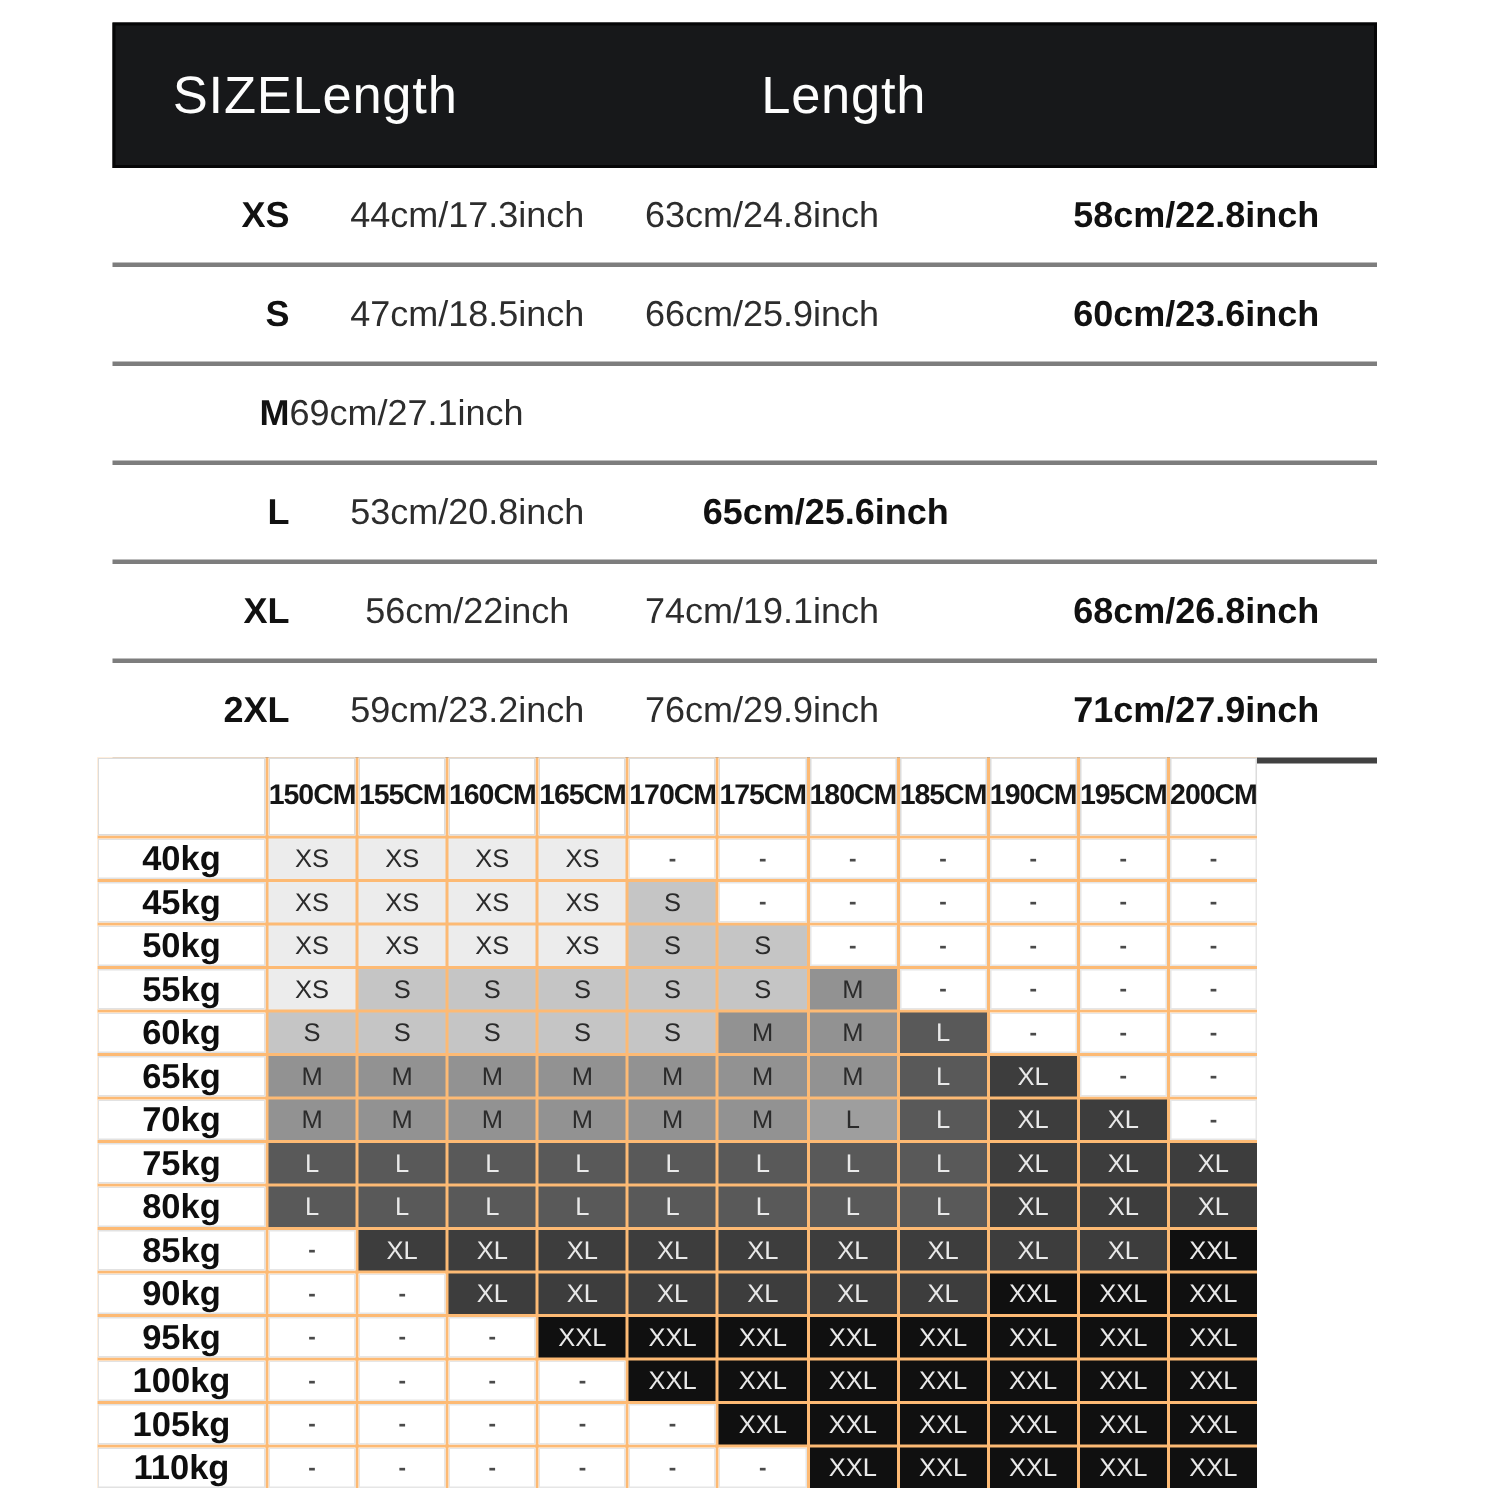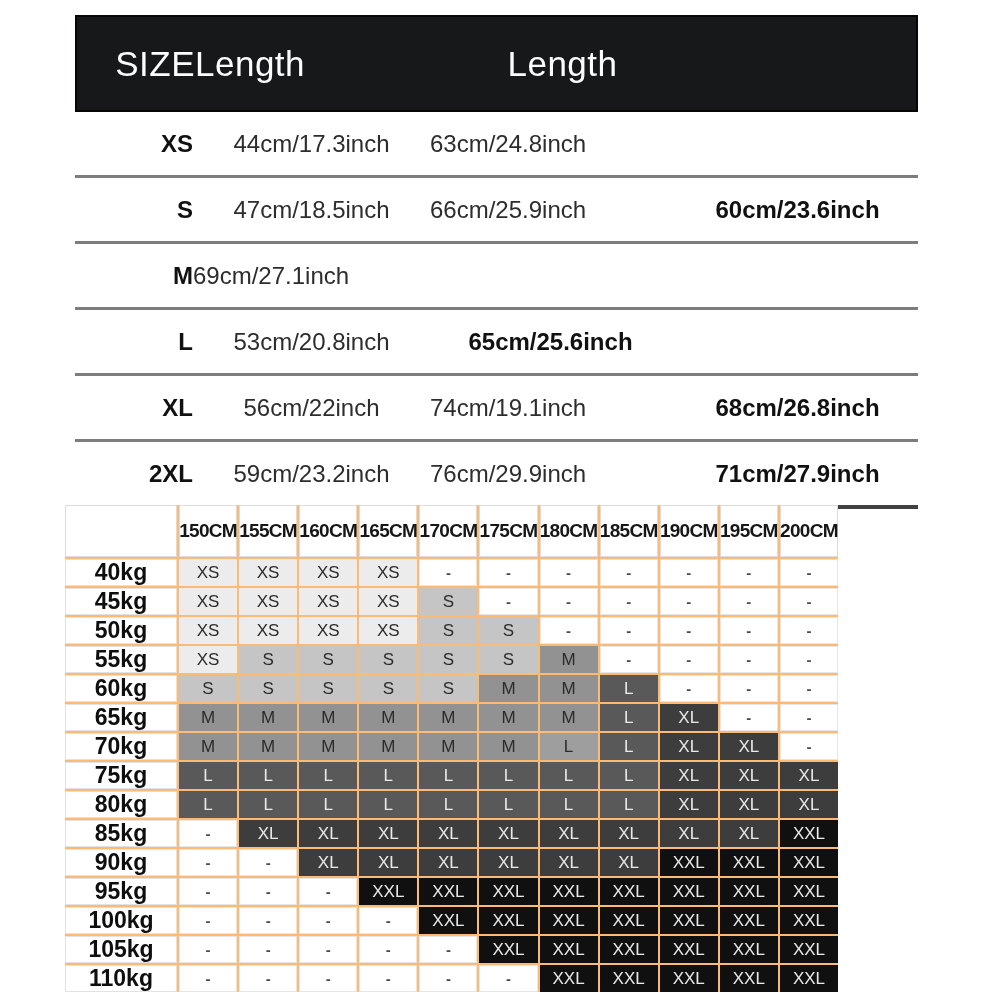--- a/index.html
+++ b/index.html
@@ -39,20 +39,21 @@
   <div class="size-header">
     <div class="c1">SIZE</div>
     <div class="c3">Length</div>
     <div class="c4">Length</div>
   </div>
   <div id="size-rows">
       <div class="srow">
         <div class="c1 bold">XS</div>
         <div class="c2">44cm/17.3inch</div>
         <div class="c3">63cm/24.8inch</div>
+        <div class="c4 bold">58cm/22.8inch</div>
       </div>
       <div class="srow">
         <div class="c1 bold">S</div>
         <div class="c2">47cm/18.5inch</div>
         <div class="c3">66cm/25.9inch</div>
         <div class="c4 bold">60cm/23.6inch</div>
       </div>
       <div class="srow">
         <div class="c1 bold">M</div>
         <div class="c3">69cm/27.1inch</div>

